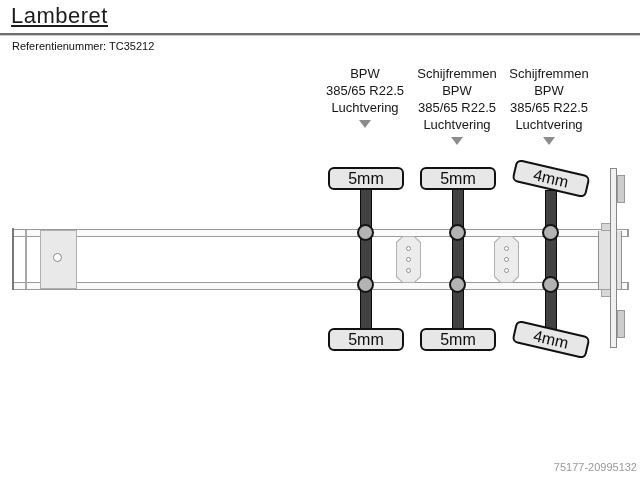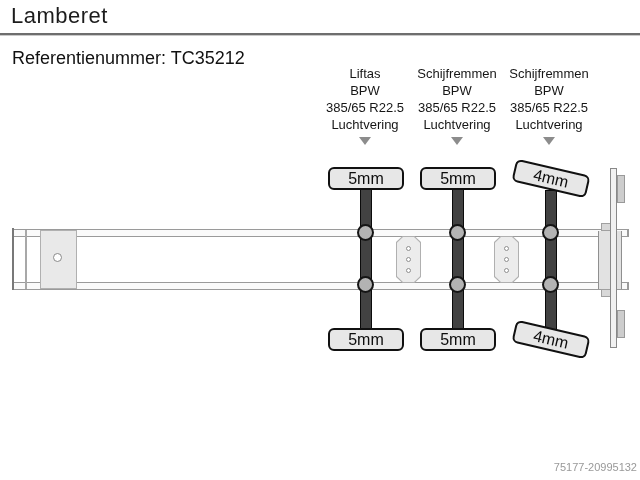--- a/index.html
+++ b/index.html
@@ -6,28 +6,28 @@
   body{
     width:640px;height:480px;background:#ffffff;overflow:hidden;
     font-family:"Liberation Sans", sans-serif;
     position:relative;
     -webkit-font-smoothing:antialiased;
   }
   .abs{position:absolute;}
 
   
   .page-title{
-    left:11px;top:3px;font-size:22px;color:#1c1c1c;letter-spacing:0.5px;
+    left:11px;top:3px;font-size:22px;color:#1c1c1c;letter-spacing:0.5px;text-decoration:underline;
   }
   .title-divider{
     left:0;top:33px;width:640px;height:2px;background:#6e6e6e;
     border-bottom:1px solid #c9c9c9;
   }
   .reference{
-    left:12px;top:48px;font-size:18px;color:#111;
+    left:12px;top:40px;font-size:11px;color:#111;
   }
 
   
   .spec-col{
     top:65px;width:96px;text-align:center;color:#161616;
   }
   .spec-line{font-size:13px;line-height:17px;white-space:nowrap;}
   .arrow-down{
     width:0;height:0;margin:4px auto 0;
     border-left:6.5px solid transparent;border-right:6.5px solid transparent;
@@ -88,21 +88,20 @@
   .listing-id{right:3px;top:461px;font-size:11px;color:var(--muted_text,#999999);}
 </style>
 </head>
 <body>
 
 <div class="abs page-title">Lamberet</div>
 <div class="abs title-divider"></div>
 <div class="abs reference">Referentienummer: TC35212</div>
 
 <div class="abs spec-col" style="left:317px">
-  <div class="spec-line">Liftas</div>
   <div class="spec-line">BPW</div>
   <div class="spec-line">385/65 R22.5</div>
   <div class="spec-line">Luchtvering</div>
   <div class="arrow-down"></div>
 </div>
 <div class="abs spec-col" style="left:409px">
   <div class="spec-line">Schijfremmen</div>
   <div class="spec-line">BPW</div>
   <div class="spec-line">385/65 R22.5</div>
   <div class="spec-line">Luchtvering</div>

